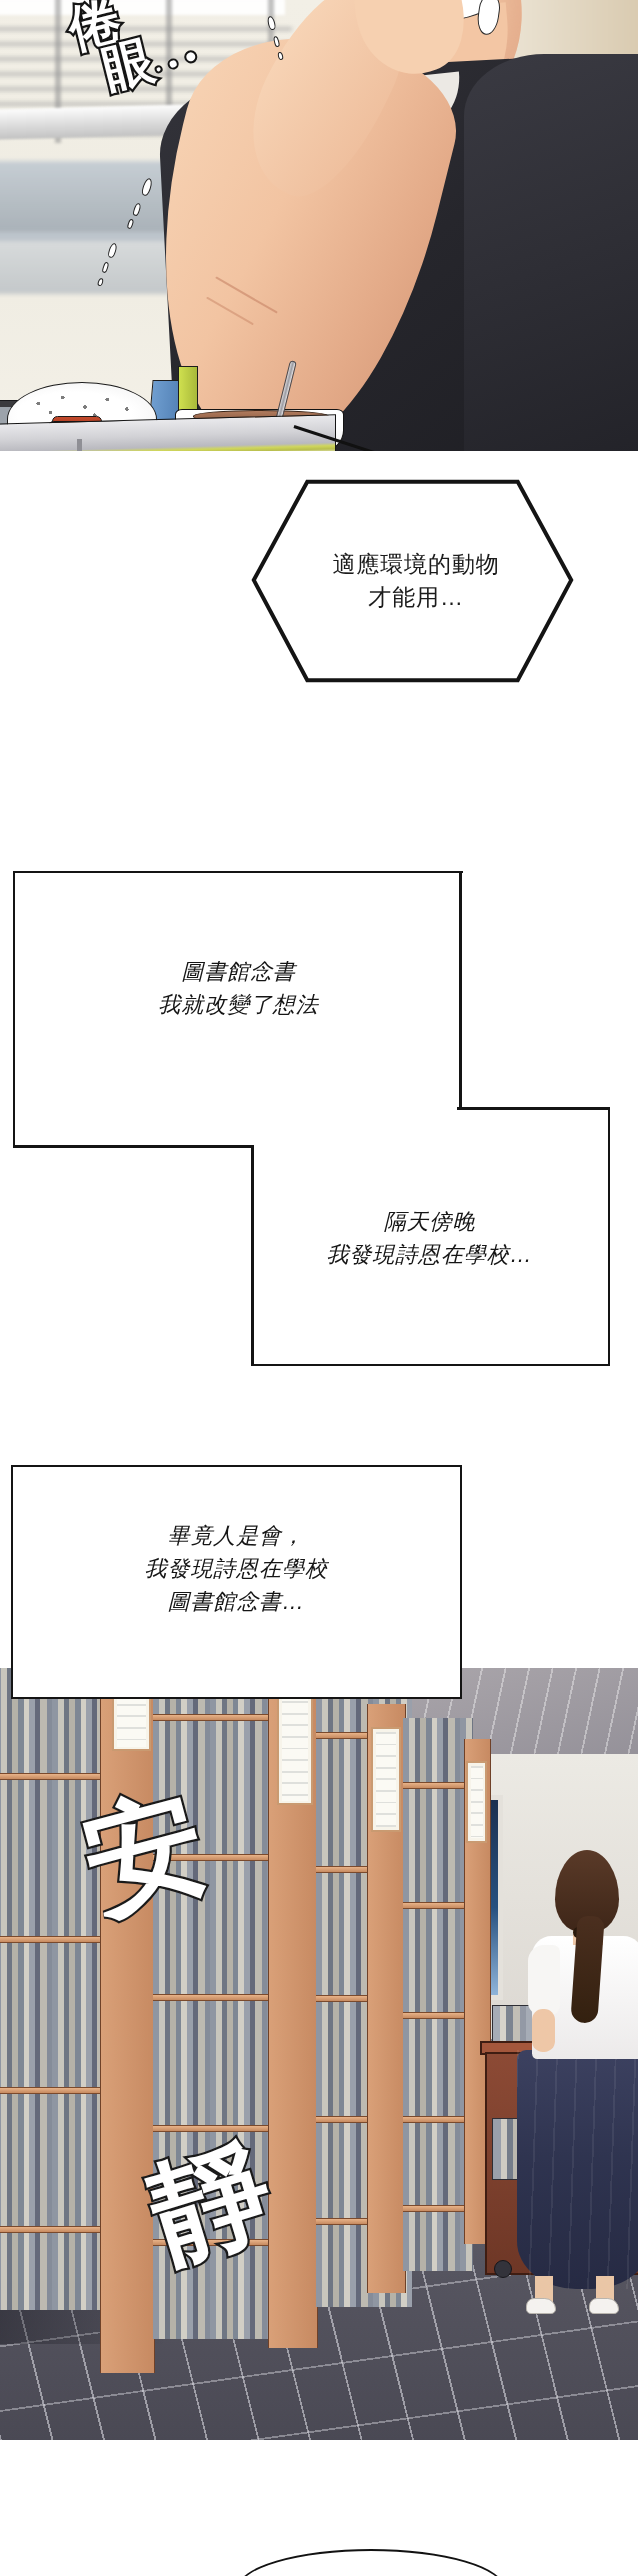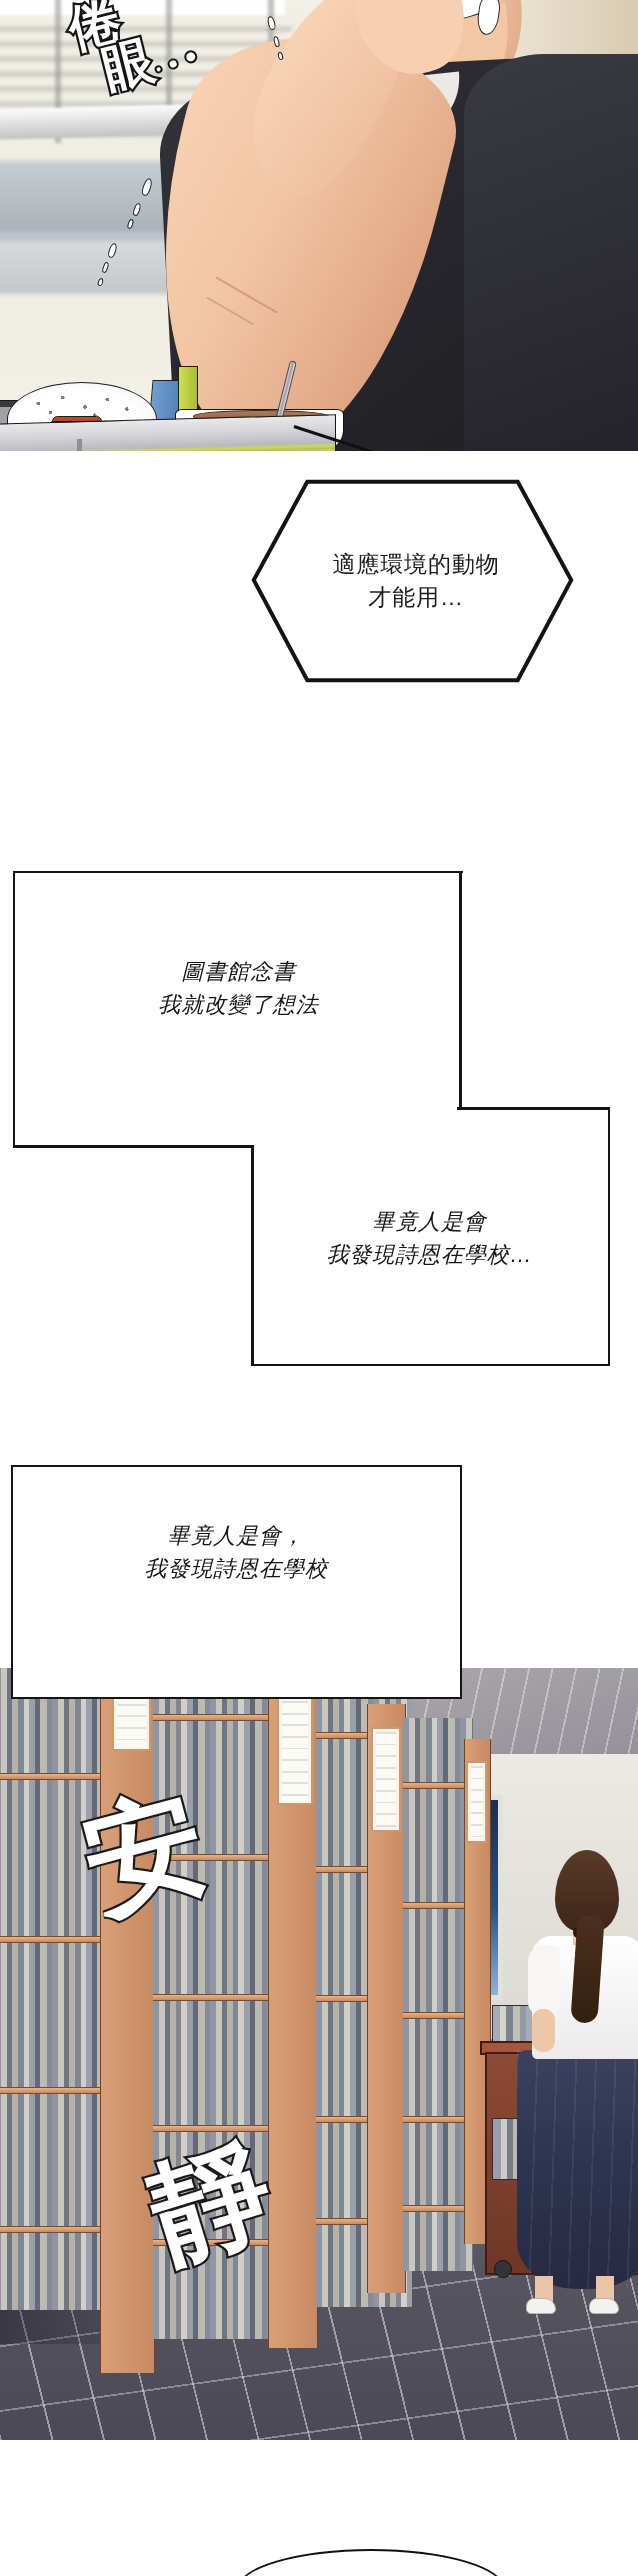--- a/index.html
+++ b/index.html
@@ -534,21 +534,21 @@
     <div class="ntxt">
       <div>圖書館念書</div>
       <div>我就改變了想法</div>
     </div>
   </div>
   <div class="box2a-r"></div>
   <div class="box2a-b"></div>
 
   <div class="nbox box2b">
     <div class="ntxt">
-      <div>畢竟人是會</div>
+      <div>隔天傍晚</div>
       <div>我發現詩恩在學校…</div>
     </div>
   </div>
   <div class="box2b-t"></div>
   <div class="box2b-l"></div>
 
   <div class="library">
     <div class="lib-ceiling"></div>
     <div class="lib-backwall"></div>
     <div class="lib-window"></div>
@@ -631,20 +631,21 @@
     <div class="girl-shoeR"></div>
   </div>
 
   <div class="sfx-lib sfx-an">安</div>
   <div class="sfx-lib sfx-jing">靜</div>
 
   <div class="nbox box3" style="z-index:50;">
     <div class="ntxt">
       <div>畢竟人是會，</div>
       <div>我發現詩恩在學校</div>
+      <div>圖書館念書…</div>
     </div>
   </div>
 
   <div class="gap-bottom"></div>
   <div class="nextbubble"></div>
 
 </div>
 
 
 </body></html>

